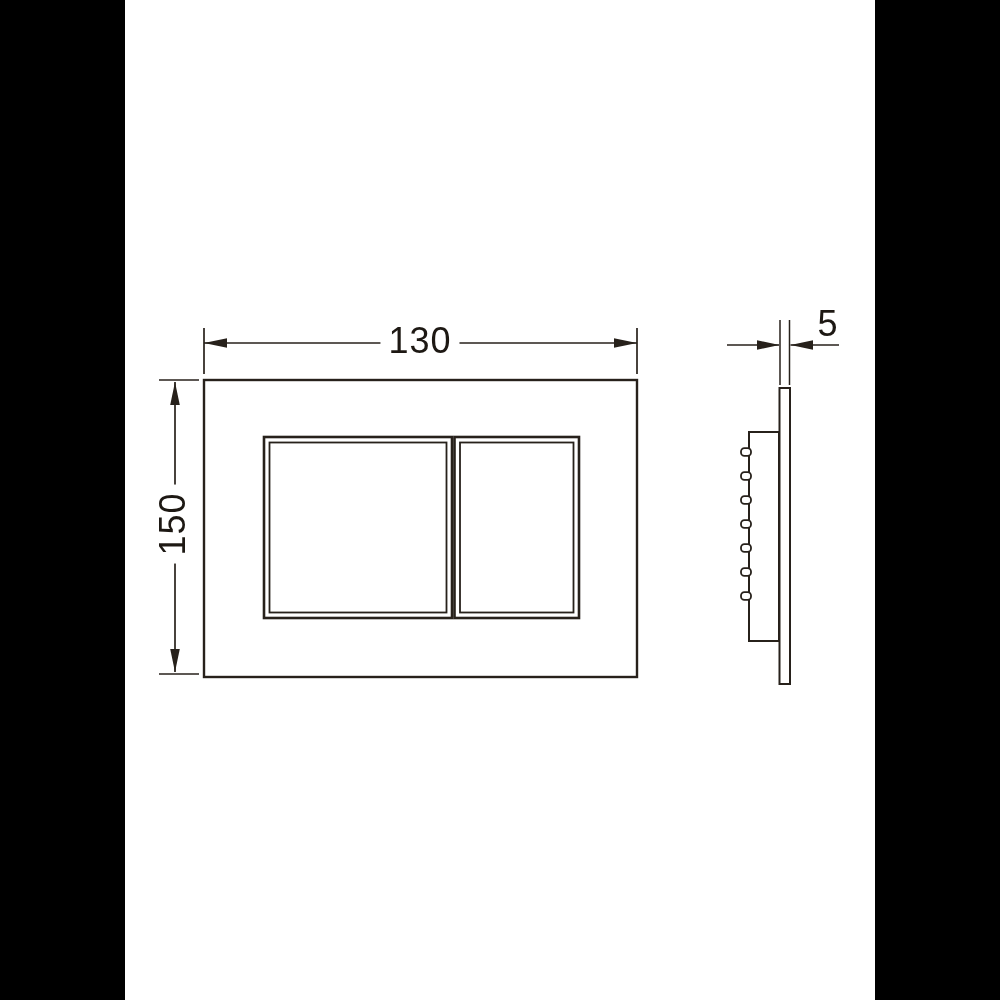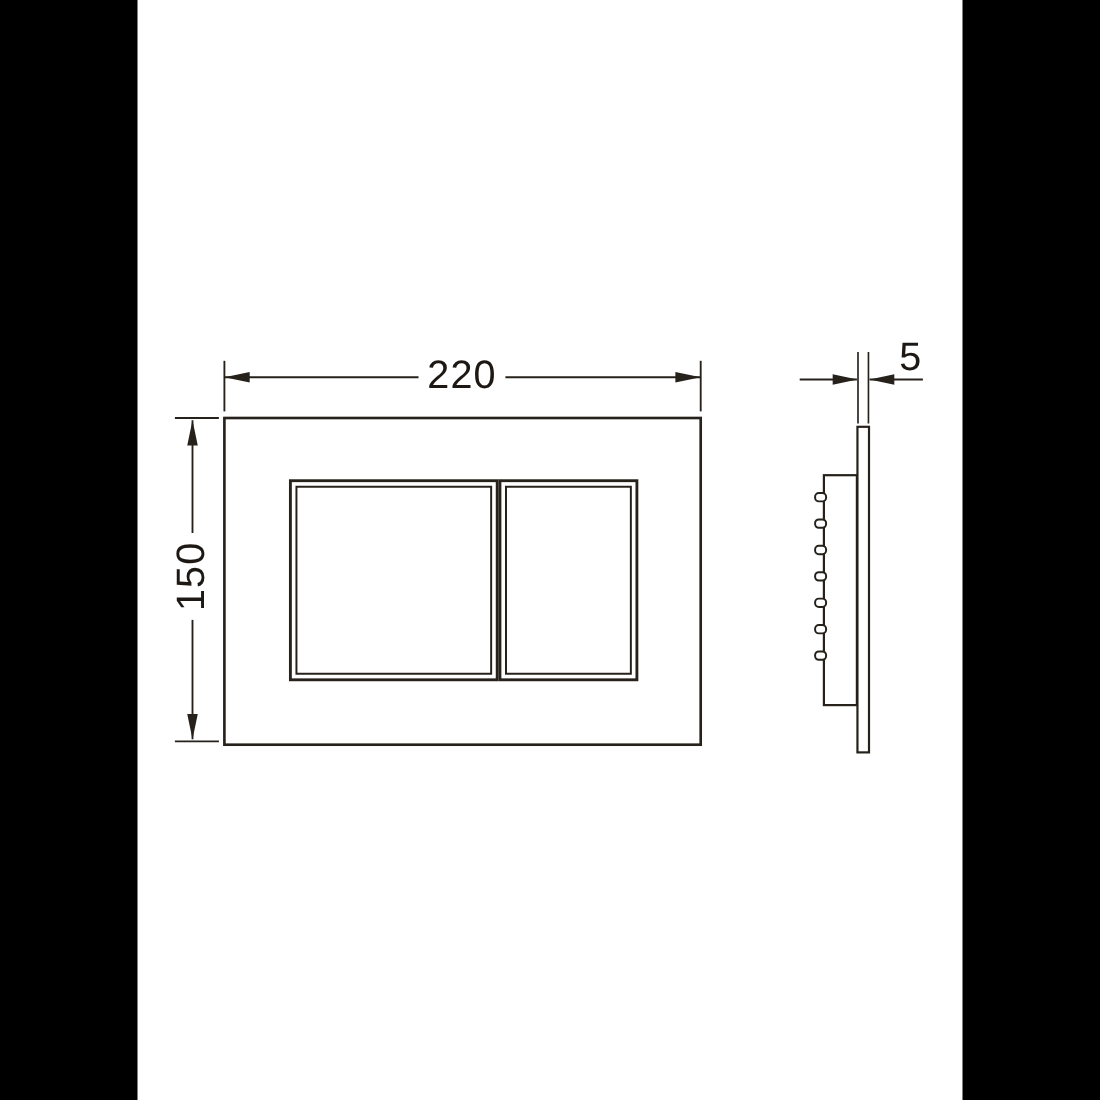--- a/index.html
+++ b/index.html
@@ -127,18 +127,18 @@
       <line x1="789.5" y1="320" x2="789.5" y2="385" stroke-width="1.5"></line>
 
       <line x1="727" y1="345" x2="779" y2="345" stroke-width="1.7"></line>
       <line x1="790.5" y1="345" x2="839" y2="345" stroke-width="1.7"></line>
 
       <polygon points="779.5,345 757,340.2 757,349.8" stroke="none"></polygon>
       <polygon points="790.5,345 813,340.2 813,349.8" stroke="none"></polygon>
     </g>
   </svg>
 
-  <span class="dim-label" id="dim-width-label">220</span>
+  <span class="dim-label" id="dim-width-label">130</span>
 
   <span class="dim-label" id="dim-height-label">150</span>
 
   <span class="dim-label" id="dim-thickness-label">5</span>
 </div>
 
 </body></html>

